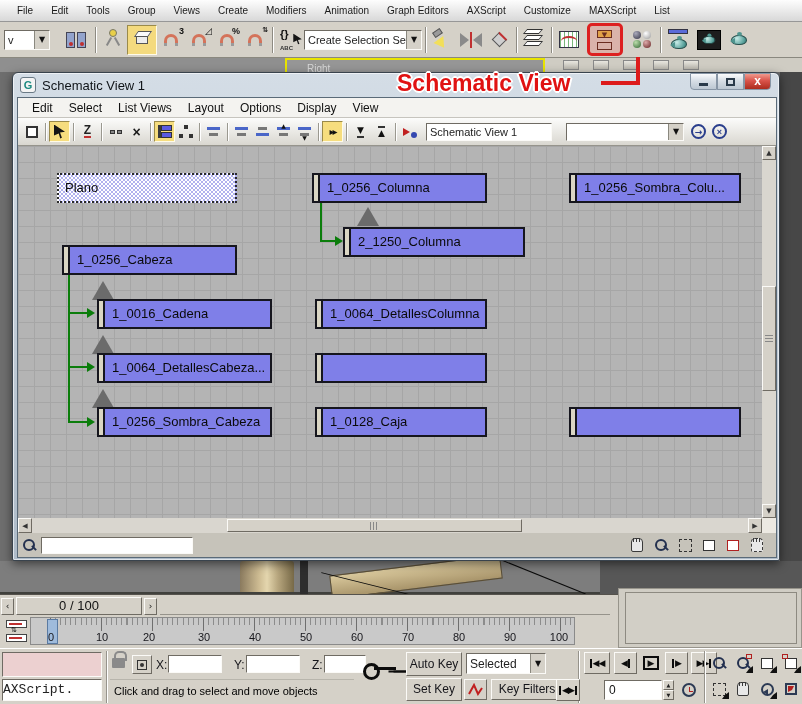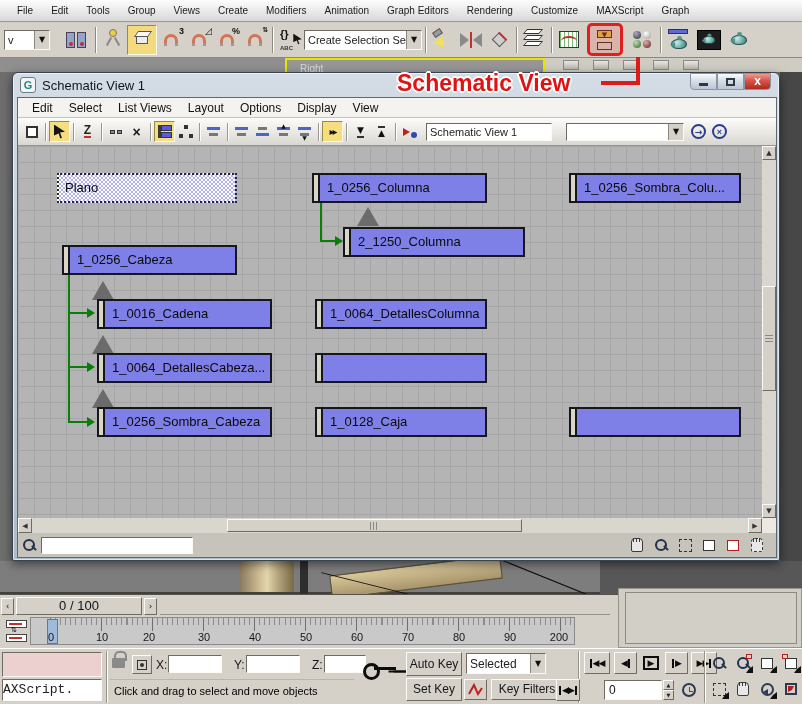--- a/index.html
+++ b/index.html
@@ -31,21 +31,21 @@
   .cube{width:12px;height:9px;background:#ececec;border:1px solid #555;position:relative}
   .cube::before{content:"";position:absolute;left:-1px;top:-5px;width:12px;height:4px;background:#fafafa;border:1px solid #555;transform:skewX(-35deg)}
   
   #schicon-frame{width:36px;height:33px;border:3px solid #dd2020;border-radius:5px;background:rgba(235,90,80,.25);display:flex;align-items:center;justify-content:center;flex:none}
   .schic{width:20px;height:22px;position:relative}
   .schic .t{position:absolute;left:2px;top:1px;width:15px;height:8px;background:#e2a148;border:1px solid #6b2d20;text-align:center;font-size:7px;line-height:8px;color:#6b2d20}
   .schic .b{position:absolute;left:2px;bottom:1px;width:15px;height:8px;border:1px solid #6b2d20}
   
   #bgstrip{left:0;top:58px;width:802px;height:14px;background:#8f8f8f}
   #vp-right-frag{left:285px;top:0;width:260px;height:14px;background:#969696;border:2px solid #e8e400;border-bottom:none}
-  #vp-right-frag span{font-size:10px;color:#d8d8d8;margin-left:13px;line-height:12px;display:inline-block}
+  #vp-right-frag span{font-size:10px;color:#d8d8d8;margin-left:20px;line-height:12px;display:inline-block}
   #cmdtabs-frag{left:545px;top:0;width:257px;height:14px;background:#cfccc3;display:flex;gap:14px;padding:2px 0 0 18px}
   .ctab{width:16px;height:10px;background:linear-gradient(#e8e6df,#b8b5ac);border:1px solid #888}
   #rightstrip{left:780px;top:72px;width:22px;height:520px;background:#474747}
   
   #sv-window{left:12px;top:72px;width:768px;height:489px;background:linear-gradient(#d4dde6,#aebbc8);border:1px solid #39434d;border-radius:6px 6px 2px 2px;box-shadow:0 3px 10px rgba(0,0,0,.5),inset 0 0 0 1px rgba(255,255,255,.6);z-index:5}
   #sv-titlebar{position:relative;height:24px;display:flex;align-items:center;padding-left:7px}
   #sv-appicon{width:16px;height:16px;background:#f4f4f4;border:1px solid #6a7a86;border-radius:3px;font-size:11px;font-weight:bold;color:#1b8a80;text-align:center;line-height:14px}
   #sv-title{margin-left:6px;font-size:13px;color:#101418}
   #sv-winbtns{position:absolute;right:8px;top:0;display:flex}
   .wbtn{width:27px;height:17px;background:linear-gradient(#fbfcfd,#d7dee6 45%,#bcc7d2);border:1px solid #8795a5;display:flex;align-items:center;justify-content:center}
@@ -189,24 +189,24 @@
   <div id="menubar" class="abs">
     <span>File</span>
     <span>Edit</span>
     <span>Tools</span>
     <span>Group</span>
     <span>Views</span>
     <span>Create</span>
     <span>Modifiers</span>
     <span>Animation</span>
     <span>Graph Editors</span>
-    <span>Rendering</span>
+    <span>AXScript</span>
     <span>Customize</span>
     <span>MAXScript</span>
-    <span>Graph</span>
+    <span>List</span>
   </div>
 
   <div id="maintb" class="abs">
     <div class="ddwrap" style="width:46px;margin-left:4px">
       <span class="ddtxt" style="flex:1">v</span>
       <span class="ddbtn glyph">▼</span>
     </div>
     <div class="tbtn" style="margin-left:10px;width:32px">
       <span style="width:9px;height:16px;background:#93a3cc;border:1px solid #445;position:relative;margin-right:2px">
           <i style="position:absolute;left:2px;bottom:1px;width:4px;height:4px;border-radius:50%;background:#c03030"></i>
@@ -350,21 +350,21 @@
       <span class="rlbl" style="left:8px">0</span>
       <span class="rlbl" style="left:59px">10</span>
       <span class="rlbl" style="left:106px">20</span>
       <span class="rlbl" style="left:161px">30</span>
       <span class="rlbl" style="left:212px">40</span>
       <span class="rlbl" style="left:263px">50</span>
       <span class="rlbl" style="left:314px">60</span>
       <span class="rlbl" style="left:365px">70</span>
       <span class="rlbl" style="left:416px">80</span>
       <span class="rlbl" style="left:467px">90</span>
-      <span class="rlbl" style="left:516px">200</span>
+      <span class="rlbl" style="left:516px">100</span>
     </div>
   </div>
 
   <div id="bottombar" class="abs">
     <div id="listener-pink" class="abs"></div>
     <div id="listener-white" class="abs">AXScript.</div>
     <span class="vdiv" style="left:106px"></span>
     <span class="lock abs"></span>
     <div id="abs-toggle" class="abs btn">
         <span class="bx"></span>

